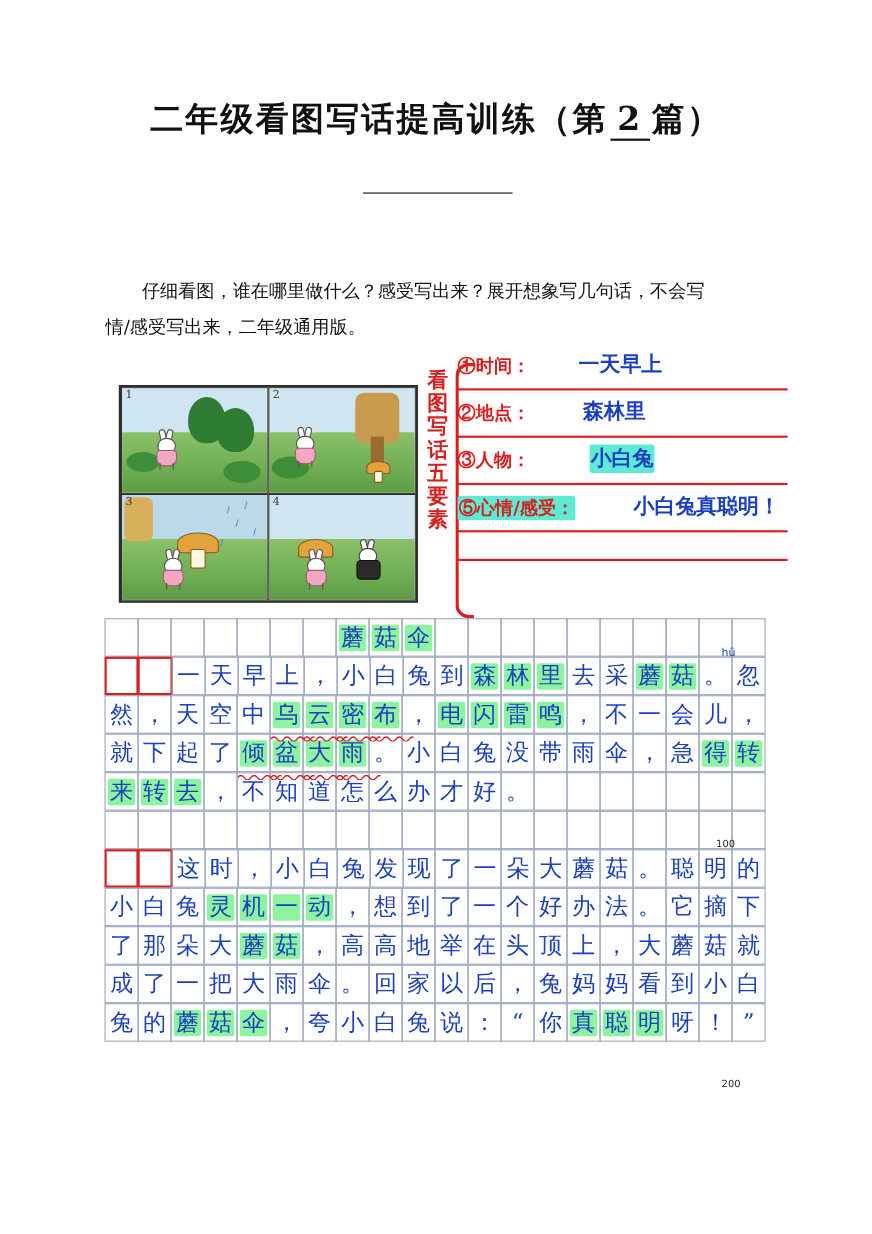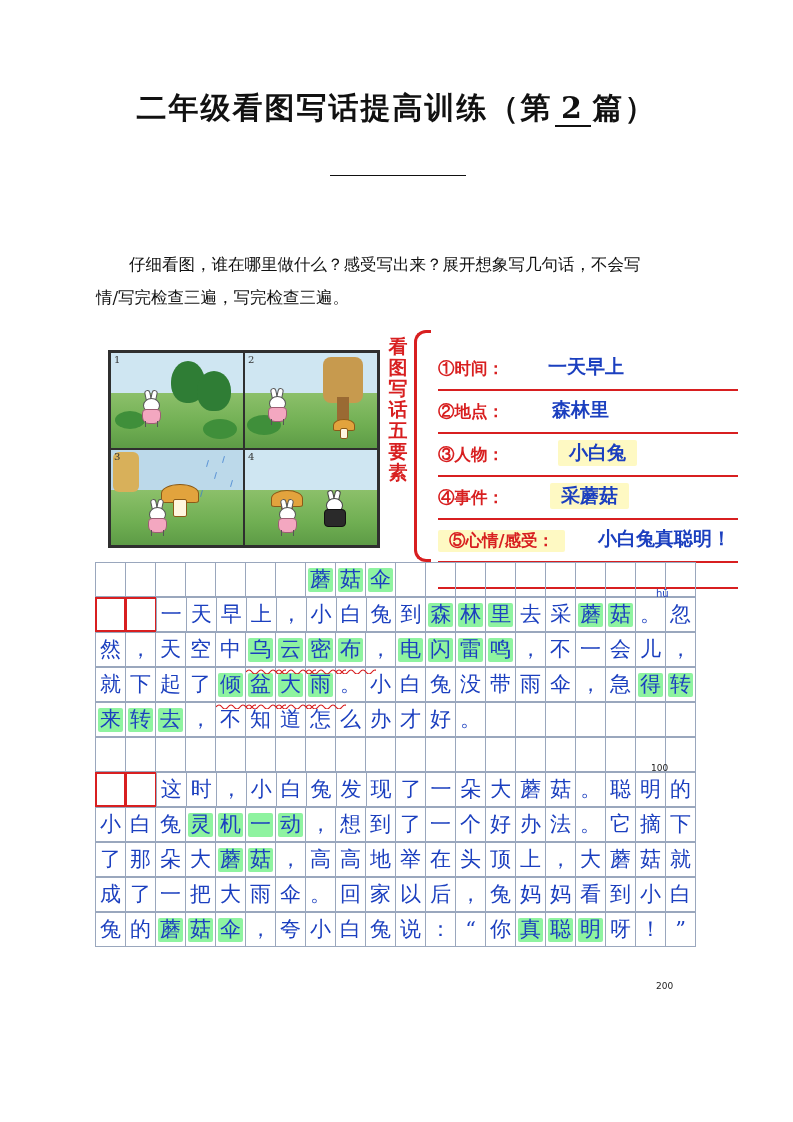--- a/index.html
+++ b/index.html
@@ -96,32 +96,32 @@
     text-align:center;letter-spacing:0;
   }
   .vlabel span{display:block;}
 
   .brace{
     position:absolute;left:414px;top:330px;width:14px;height:226px;
     border:3px solid #d81f20;border-right:none;border-radius:12px 0 0 12px;
   }
 
   
-  .five{position:absolute;left:438px;top:318px;width:300px;margin-top:36px;}
+  .five{position:absolute;left:416px;top:318px;width:300px;}
   .frow{position:relative;height:43px;}
   .frow .lab{
     position:absolute;left:0;top:4px;color:#d81f20;font-weight:bold;
     font-size:16.5px;font-family:"DejaVu Serif","Liberation Serif",serif;white-space:nowrap;
   }
   .frow .val{
     position:absolute;top:0px;color:#1b3fbf;font-size:19px;font-weight:bold;
     font-family:"DejaVu Serif","Liberation Serif",serif;white-space:nowrap;
   }
   .frow .rule{position:absolute;left:0;right:0;bottom:6px;height:2px;background:#d81f20;}
-  .hl{background:#fef9c3;padding:0 11px;border-radius:2px;}
+  .hl{background:#5eead4;padding:0 1px;border-radius:2px;}
 
   
   .comp{
     position:absolute;left:96px;top:563px;width:600px;
   }
   .gridwrap{position:relative;}
   .grow{display:flex;height:35px;}
   .cell{
     width:40px;height:35px;border:1px solid #9aa7bd;margin-left:-1px;margin-top:-1px;
     position:relative;box-sizing:border-box;
@@ -154,21 +154,21 @@
 
   <div class="title">
     <span>二年级看图写话提高训练（第</span><span class="blank">2</span><span>篇）</span>
   </div>
 
   <div class="subtitle-underline"></div>
 
 
   <div class="instructions">
     <p>仔细看图，谁在哪里做什么？感受写出来？展开想象写几句话，不会写</p>
-    <p class="l3">情/写完检查三遍，写完检查三遍。</p>
+    <p class="l3">情/感受写出来，二年级通用版。</p>
   </div>
 
   <div class="pics">
 
     <div class="pic">
       <div class="sky"></div>
         <div class="grass"></div>
       <div class="tree" style="left:60px;top:8px;width:34px;height:42px;"></div>
       <div class="tree" style="left:86px;top:18px;width:34px;height:40px;"></div>
       <div class="bush" style="left:4px;top:58px;width:30px;height:18px;"></div>
@@ -274,25 +274,20 @@
       <span class="val" style="left:114px;">森林里</span>
       <span class="rule"></span>
     </div>
 
     <div class="frow">
       <span class="lab"><span>③</span><span>人物：</span></span>
       <span class="val hl" style="left:120px;">小白兔</span>
       <span class="rule"></span>
     </div>
 
-    <div class="frow">
-      <span class="lab"><span>④</span><span>事件：</span></span>
-      <span class="val hl" style="left:112px;">采蘑菇</span>
-      <span class="rule"></span>
-    </div>
 
     <div class="frow">
       <span class="lab hl"><span>⑤</span><span>心情/感受：</span></span>
       <span class="val" style="left:160px;">小白兔真聪明！</span>
       <span class="rule"></span>
     </div>
 
     <div class="frow" style="height:26px;">
       <span class="rule"></span>
     </div>

